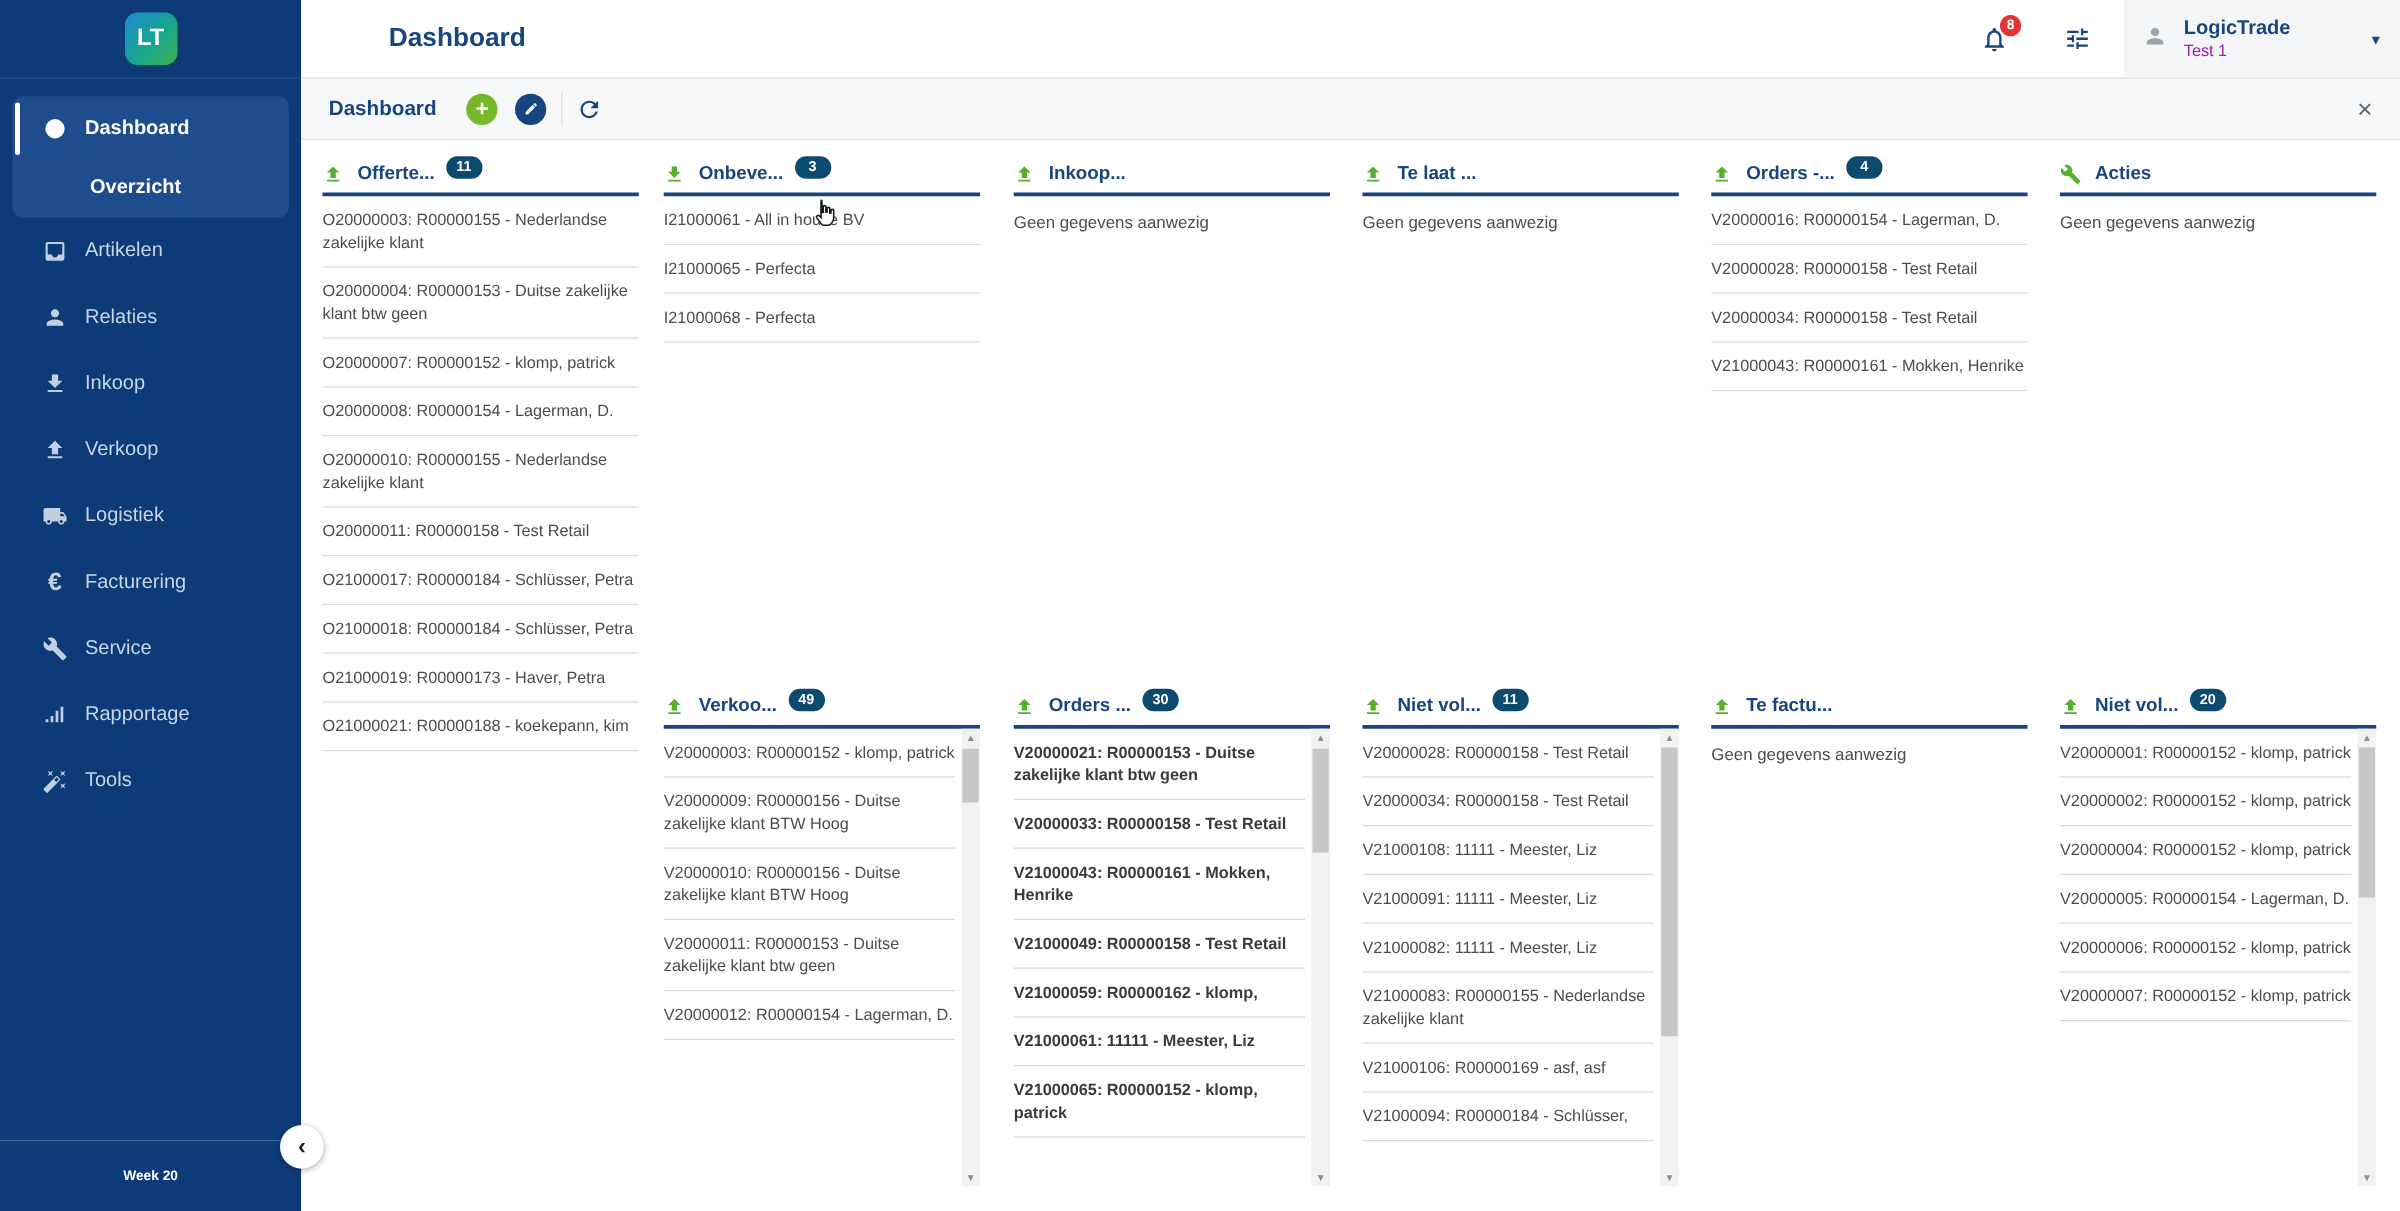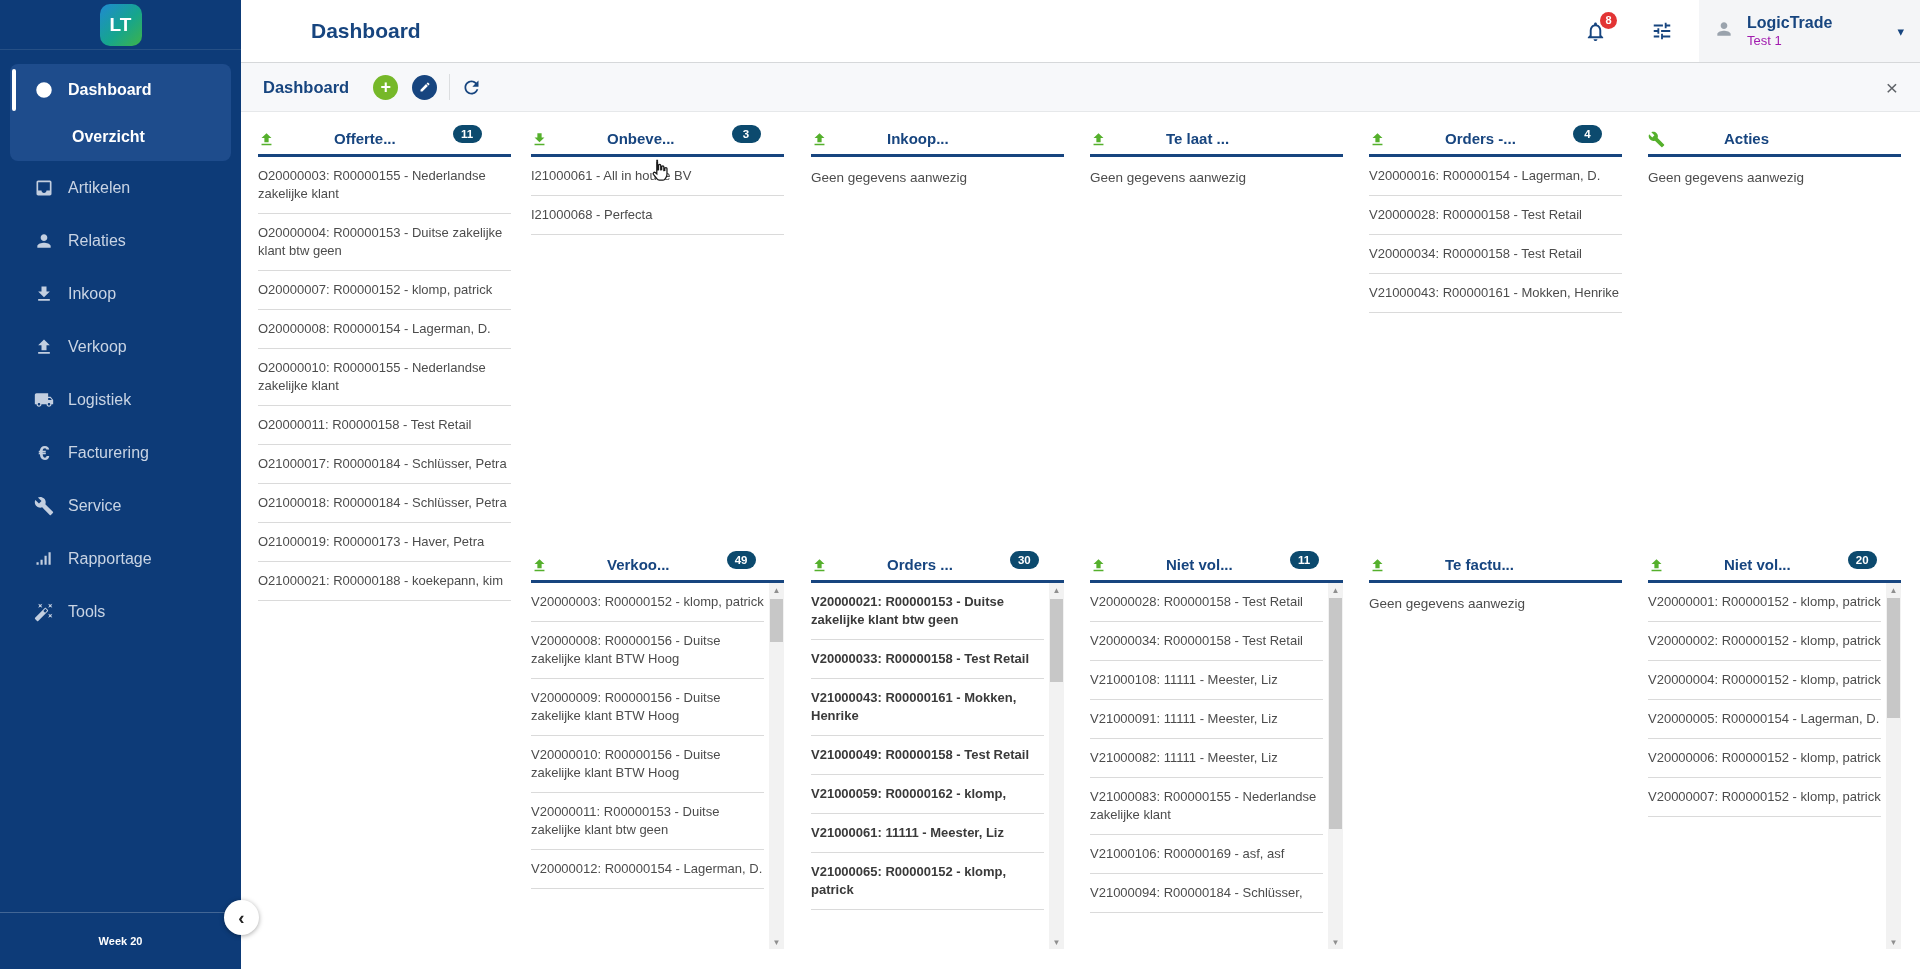--- a/index.html
+++ b/index.html
@@ -4,21 +4,21 @@
 <style>
   * { box-sizing: border-box; }
   html,body { margin:0; padding:0; }
   body {
     width:1920px; height:969px; overflow:hidden; position:relative;
     font-family:"Liberation Sans", sans-serif; background:#ffffff;
   }
 
   
   .sidebar { position:absolute; left:0; top:0; width:241px; height:969px; background:#0d3b78; }
-  .logo-wrap { height:50px; display:flex; align-items:center; justify-content:center;
+  .logo-wrap { height:63px; display:flex; align-items:center; justify-content:center;
                border-bottom:1px solid rgba(255,255,255,.10); }
   .logo { width:42px; height:42px; border-radius:10px; color:#fff; font-weight:700; font-size:19px;
           display:flex; align-items:center; justify-content:center;
           background:linear-gradient(135deg,#1f8ad2 0%,#16a58d 55%,#3eb349 100%); cursor:pointer; }
   .nav { padding-top:14px; }
   .active-block { background:#1e4c8c; border-radius:8px; margin:0 10px; padding:2px 0; }
   .mi { display:flex; align-items:center; height:53px; padding-left:33px; color:#c9d4e4;
         font-size:16px; position:relative; cursor:pointer; }
   .active-block .mi { height:48px; padding-left:23px; }
   .mi .ic { width:22px; display:flex; justify-content:center; margin-right:13px; }
@@ -65,21 +65,21 @@
         align-items:center; justify-content:center; margin-right:12px; cursor:pointer; padding:0; }
   .btn-edit svg { width:12px; height:12px; fill:#fff; }
   .t-divider { width:1px; height:26px; background:#dcdee0; margin-right:11px; }
   .btn-refresh { background:none; border:none; padding:0; cursor:pointer; display:flex; }
   .btn-refresh svg { width:21px; height:21px; fill:#17457f; }
   .t-close { margin-left:auto; margin-right:22px; font-size:21px; color:#5f6368; cursor:pointer; line-height:1; }
 
   
   .content { position:absolute; left:241px; top:112px; right:0; bottom:0; background:#fff; overflow:hidden; }
   .widget { position:absolute; width:253px; }
-  .w-head { display:flex; align-items:center; border-bottom:3px solid #17457f; padding-bottom:6px;gap:48px; }
+  .w-head { display:flex; align-items:center; border-bottom:3px solid #17457f; padding-bottom:6px; }
   .w-icon { width:17px; height:17px; fill:#55b02c; margin-right:11px; flex:none; }
   .w-title { font-size:15px; font-weight:700; color:#17457f; line-height:18px; cursor:pointer; }
   .badge { margin-left:9px; transform:translateY(-5px); background:#0c4a6e; color:#fff; font-size:11.5px;
         font-weight:700; min-width:29px; height:18px; border-radius:9px; display:flex; align-items:center;
         justify-content:center; padding:0 5px; }
   .w-list { list-style:none; margin:0; padding:0; position:relative; }
   .w-list.scroll { height:366px; overflow:hidden; padding-right:20px; }
   .w-item { font-size:13px; line-height:18px; color:#4c4c4c; padding:10px 0; border-bottom:1px solid #dadada; cursor:pointer; }
   .bold-items .w-item { font-weight:700; color:#3a3a3a; }
   .w-empty { font-size:13.5px; color:#4c4c4c; padding-top:13px; }
@@ -270,20 +270,21 @@
     <div class="w-head">
       <svg class="w-icon" viewBox="0 0 24 24">
           <path d="M19 9h-4V3H9v6H5l7 7 7-7zM5 18v2h14v-2H5z"></path>
         </svg>
       <span class="w-title">Onbeve...</span>
       <span class="badge">3</span>
     </div>
     <ul class="w-list">
 
     <li class="w-item">I21000061 - All in house BV</li>
+        <li class="w-item">I21000065 - Perfecta</li>
         <li class="w-item">I21000068 - Perfecta</li>
       </ul>
   </section>
 
   <section class="widget" style="left:570px;top:18px">
     <div class="w-head">
       <svg class="w-icon" viewBox="0 0 24 24">
           <path d="M9 16h6v-6h4l-7-7-7 7h4zm-4 2h14v2H5z"></path>
         </svg>
       <span class="w-title">Inkoop...</span>
@@ -332,21 +333,20 @@
     <div class="w-head">
       <svg class="w-icon" viewBox="0 0 24 24">
           <path d="M9 16h6v-6h4l-7-7-7 7h4zm-4 2h14v2H5z"></path>
         </svg>
       <span class="w-title">Verkoo...</span>
       <span class="badge">49</span>
     </div>
     <ul class="w-list scroll">
 
     <li class="w-item">V20000003: R00000152 - klomp, patrick</li>
-        <li class="w-item">V20000008: R00000156 - Duitse zakelijke klant BTW Hoog</li>
         <li class="w-item">V20000009: R00000156 - Duitse zakelijke klant BTW Hoog</li>
         <li class="w-item">V20000010: R00000156 - Duitse zakelijke klant BTW Hoog</li>
         <li class="w-item">V20000011: R00000153 - Duitse zakelijke klant btw geen</li>
         <li class="w-item">V20000012: R00000154 - Lagerman, D.</li>
       </ul>
     <div class="scrollbar" style="top:27px">
       <div class="sb-arrow up">▲</div>
       <div class="sb-thumb" style="top:16px;height:43px"></div>
       <div class="sb-arrow down">▼</div>
     </div>

